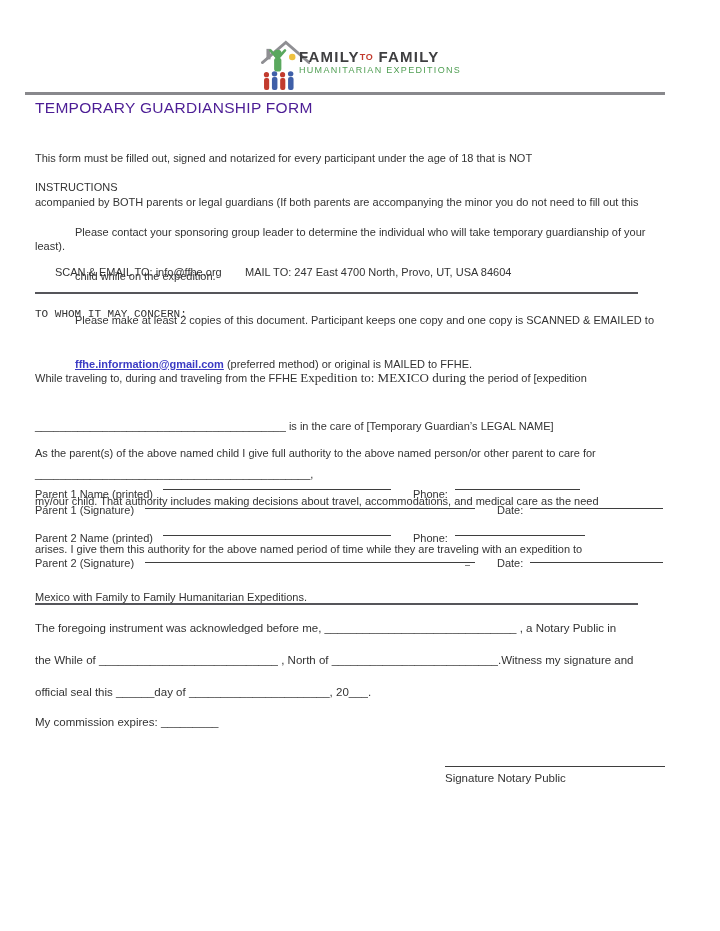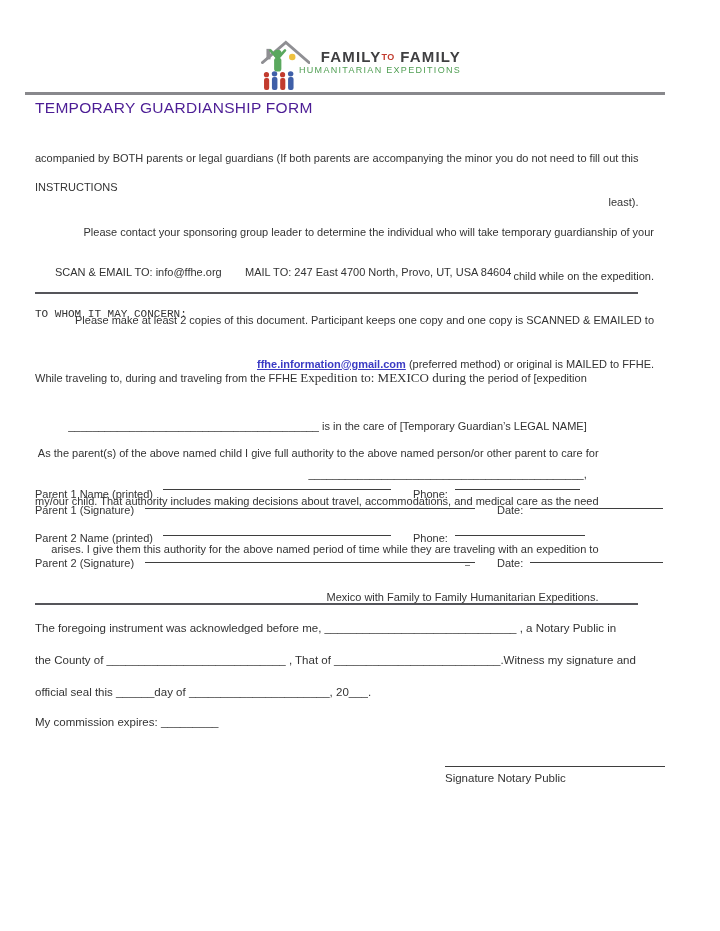--- a/index.html
+++ b/index.html
@@ -1,20 +1,20 @@
 <!DOCTYPE html>
 <html><head>
 <meta charset="utf-8">
 <style>
   * { margin:0; padding:0; box-sizing:border-box; }
   html,body { background:#ffffff; }
   .page {
     position:relative; width:720px; height:800px; background:#fff;
     font-family:"Liberation Sans","DejaVu Sans",sans-serif;
-    color:#333; overflow:hidden;text-align:right;
+    color:#333; overflow:hidden;
   }
   .abs { position:absolute; }
   .t  { font-size:11px; line-height:14.6px; white-space:pre; }
   .tn { font-size:11.5px; white-space:pre; }
   .title { font-size:15.5px; letter-spacing:.3px; color:#4c1d95; }
   .rule { position:absolute; }
   .uline { position:absolute; border-bottom:1.6px solid #3e3e3e; }
   .link { color:#3b3bc4; text-decoration:underline; font-weight:bold; cursor:pointer; }
   .logo-line1 { font-size:15px; font-weight:bold; color:#3f3f41; letter-spacing:1.2px; white-space:pre; }
   .logo-to { font-size:9px; color:#c23b2e; font-weight:bold; letter-spacing:.5px; vertical-align:2px; }
@@ -46,20 +46,21 @@
   </svg>
   <div class="abs" style="left:299px; top:48px;">
     <div class="logo-line1"><span>FAMILY</span><span class="logo-to">TO</span><span> FAMILY</span></div>
     <div class="logo-line2">HUMANITARIAN EXPEDITIONS</div>
   </div>
 
   <div class="rule" style="left:25px; top:92px; width:640px; height:3px; background:#88888c;"></div>
   <div class="abs title" style="left:35px; top:99px;">TEMPORARY GUARDIANSHIP FORM</div>
 
   <div class="abs t" style="left:35px; top:122px;">
+    <div>This form must be filled out, signed and notarized for every participant under the age of 18 that is NOT</div>
     <div>acompanied by BOTH parents or legal guardians (If both parents are accompanying the minor you do not need to fill out this</div>
     <div>least).</div>
   </div>
 
   <div class="abs t" style="left:35px; top:180px;">INSTRUCTIONS</div>
   <div class="abs t" style="left:75px; top:196px;">
     <div>Please contact your sponsoring group leader to determine the individual who will take temporary guardianship of your</div>
     <div>child while on the expedition.</div>
     <div>Please make at least 2 copies of this document. Participant keeps one copy and one copy is SCANNED &amp; EMAILED to</div>
     <div><span class="link">ffhe.information@gmail.com</span><span> (preferred method) or original is MAILED to FFHE.</span></div>
@@ -103,21 +104,21 @@
   <div class="abs label" style="left:35px; top:557px;">Parent 2 (Signature)</div>
   <div class="abs label" style="left:465px; top:560px; font-size:9px;">–</div>
   <div class="abs label" style="left:497px; top:557px;">Date:</div>
   <div class="uline" style="left:145px; top:562px; width:330px;"></div>
   <div class="uline" style="left:530px; top:562px; width:133px;"></div>
 
   <div class="rule" style="left:35px; top:603px; width:603px; height:2px; background:#55555a;"></div>
 
   <div class="abs tn" style="left:35px; top:622px;"><span>The foregoing instrument was acknowledged before me, </span><span>______________________________</span><span> , a Notary Public in</span></div>
 
-  <div class="abs tn" style="left:35px; top:654px;"><span>the County of </span><span>____________________________</span><span> , That of </span><span>__________________________</span><span>.Witness my signature and</span></div>
+  <div class="abs tn" style="left:35px; top:654px;"><span>the While of </span><span>____________________________</span><span> , North of </span><span>__________________________</span><span>.Witness my signature and</span></div>
 
   <div class="abs tn" style="left:35px; top:686px;"><span>official seal this </span><span>______</span><span>day of </span><span>______________________</span><span>, 20</span><span>___</span><span>.</span></div>
 
   <div class="abs tn" style="left:35px; top:716px;"><span>My commission expires: </span><span>_________</span></div>
 
   <div class="uline" style="left:445px; top:766px; width:220px; border-bottom-width:1.4px;"></div>
   <div class="abs tn" style="left:445px; top:772px;">Signature Notary Public</div>
 
   <div class="abs pagenum" style="left:656px; top:847px;">10</div>
 

